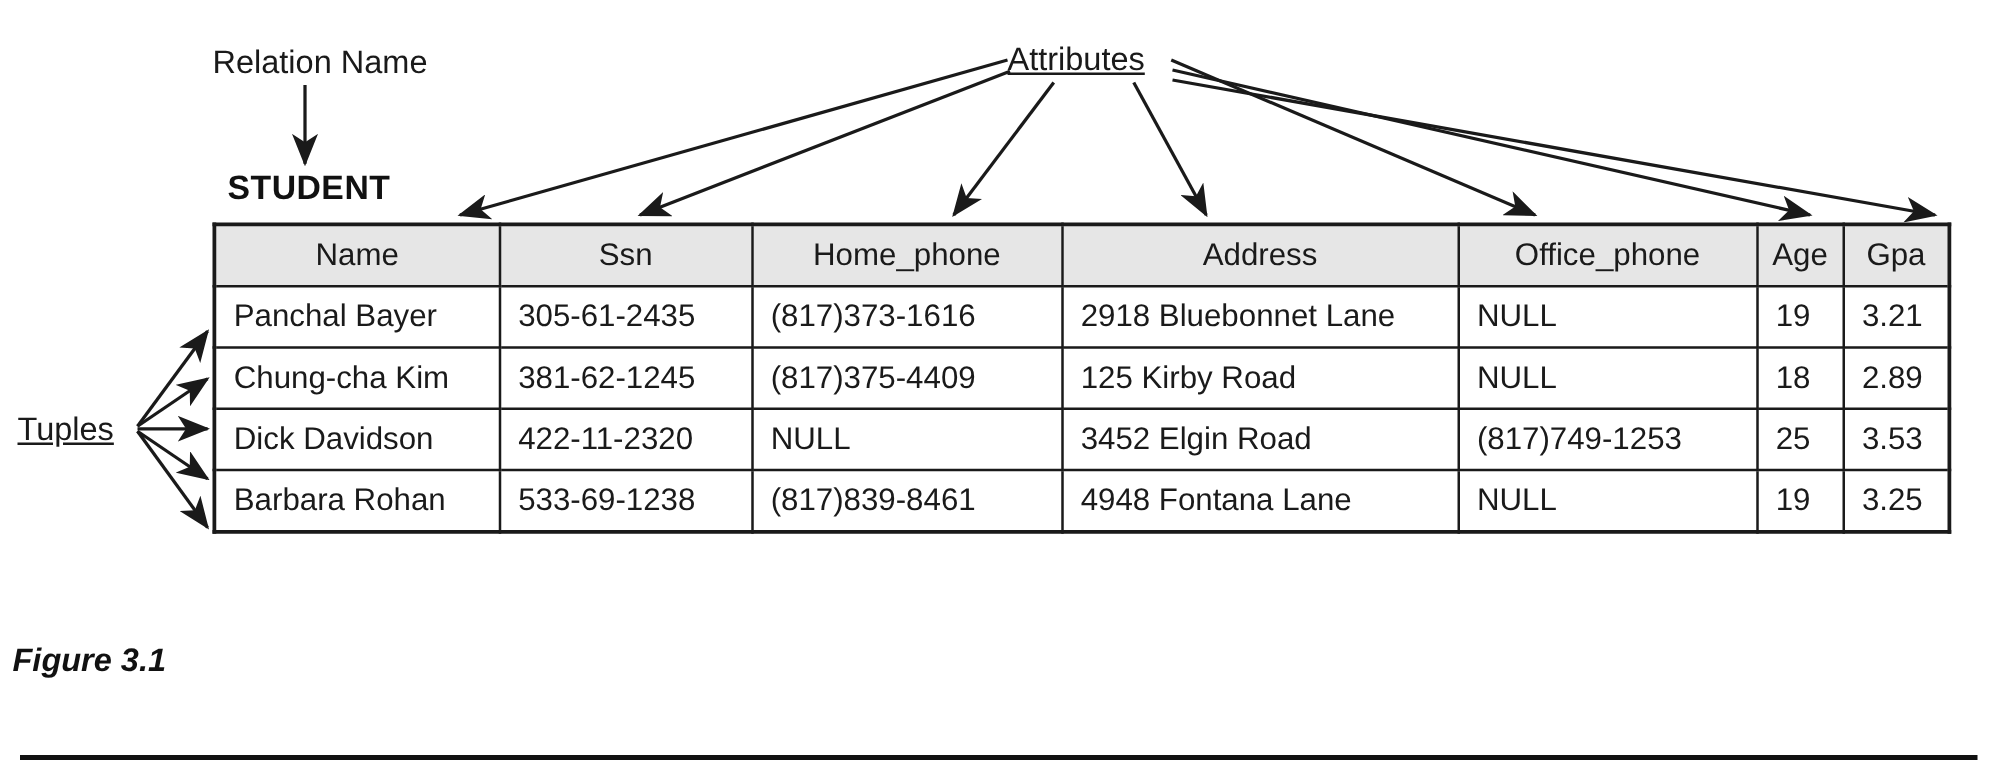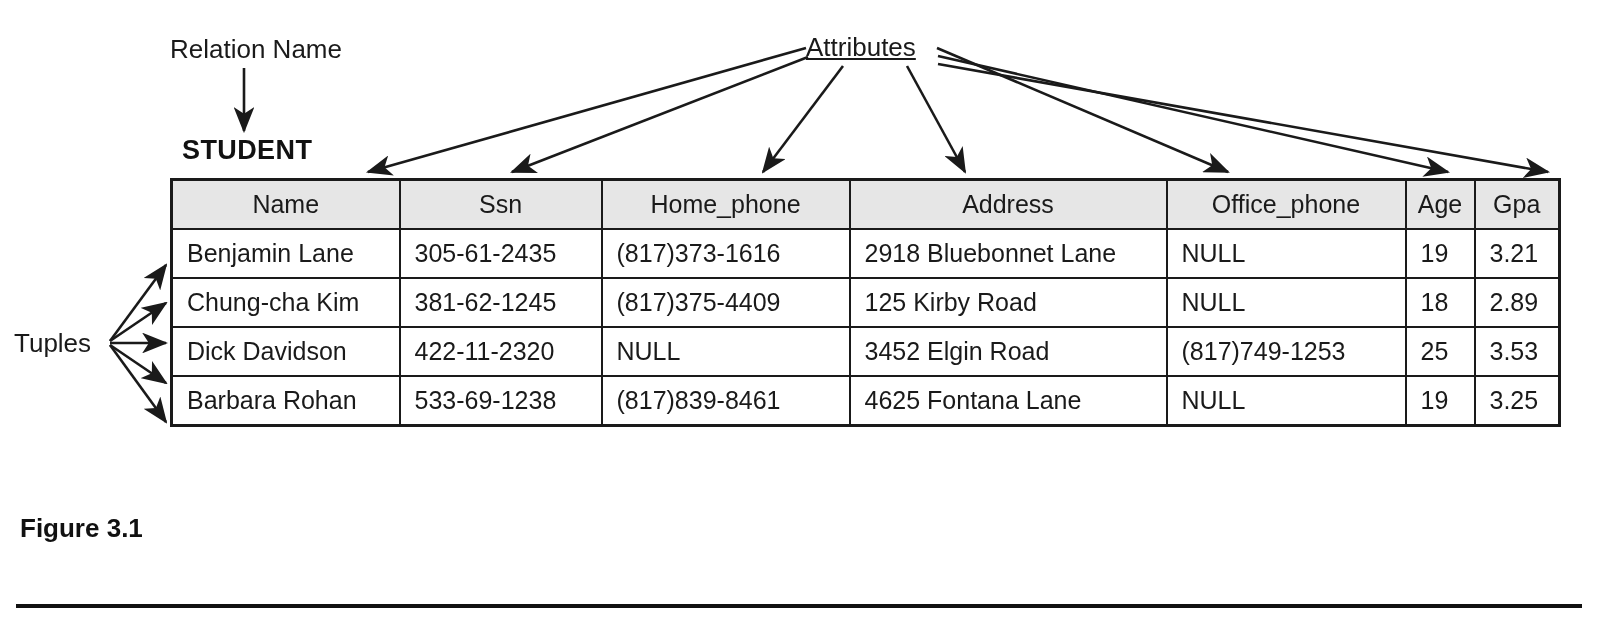--- a/index.html
+++ b/index.html
@@ -36,21 +36,21 @@
   .annot-label {
     position: absolute;
     font-size: 26px;
     font-weight: normal;
     color: #1a1a1a;
     white-space: nowrap;
     line-height: 1;
   }
   #label-relation-name { left: 170px; top: 36px; }
   #label-attributes    { left: 806px; top: 34px; text-decoration: underline; }
-  #label-tuples        { left: 14px;  top: 330px; }
+  #label-tuples        { left: 14px;  top: 330px; text-decoration: underline; }
 
   #relation-title {
     position: absolute;
     left: 170px;
     top: 137px;
     font-size: 27px;
     font-weight: bold;
     letter-spacing: 0.4px;
     color: #111111;
     white-space: nowrap;
@@ -101,23 +101,24 @@
   col.c-ssn    { width: 202px; }
   col.c-hphone { width: 248px; }
   col.c-addr   { width: 317px; }
   col.c-ophone { width: 239px; }
   col.c-age    { width: 69px;  }
   col.c-gpa    { width: 85px;  }
 
   
   #caption {
     position: absolute;
-    left: 20px;
+    left: 10px;
     top: 512px;
     width: 1570px;
+    font-style: italic;
   }
   #caption-title {
     font-size: 26px;
     font-weight: bold;
     color: #111111;
     line-height: 1.25;
     margin: 0;
   }
   #caption-text {
     font-size: 26px;
@@ -215,21 +216,21 @@
             <th>Ssn</th>
             <th>Home_phone</th>
             <th>Address</th>
             <th>Office_phone</th>
             <th>Age</th>
             <th>Gpa</th>
           </tr>
       </thead>
       <tbody id="table-body">
           <tr>
-            <td class="align-left">Benjamin Lane</td>
+            <td class="align-left">Panchal Bayer</td>
             <td class="align-center">305-61-2435</td>
             <td class="align-center">(817)373-1616</td>
             <td class="align-left">2918 Bluebonnet Lane</td>
             <td class="align-left">NULL</td>
             <td class="align-center">19</td>
             <td class="align-center">3.21</td>
           </tr>
           <tr>
             <td class="align-left">Chung-cha Kim</td>
             <td class="align-center">381-62-1245</td>
@@ -245,21 +246,21 @@
             <td class="align-center">NULL</td>
             <td class="align-left">3452 Elgin Road</td>
             <td class="align-left">(817)749-1253</td>
             <td class="align-center">25</td>
             <td class="align-center">3.53</td>
           </tr>
           <tr>
             <td class="align-left">Barbara Rohan</td>
             <td class="align-center">533-69-1238</td>
             <td class="align-center">(817)839-8461</td>
-            <td class="align-left">4625 Fontana Lane</td>
+            <td class="align-left">4948 Fontana Lane</td>
             <td class="align-left">NULL</td>
             <td class="align-center">19</td>
             <td class="align-center">3.25</td>
           </tr>
         </tbody>
     </table>
   </div>
 
   <div id="caption">
     <p id="caption-title">Figure 3.1</p>

